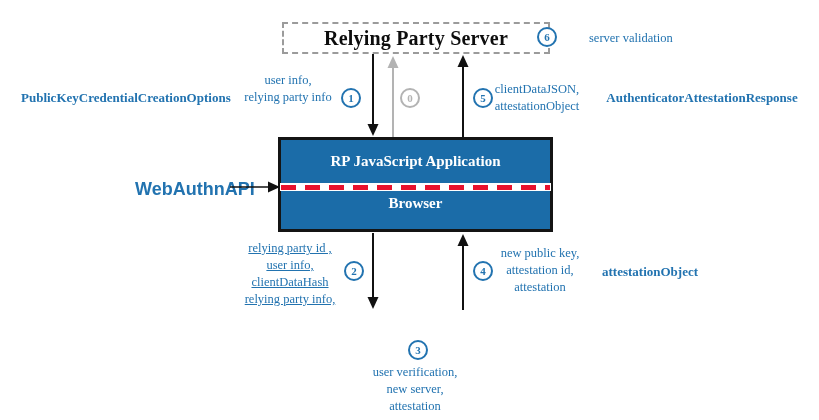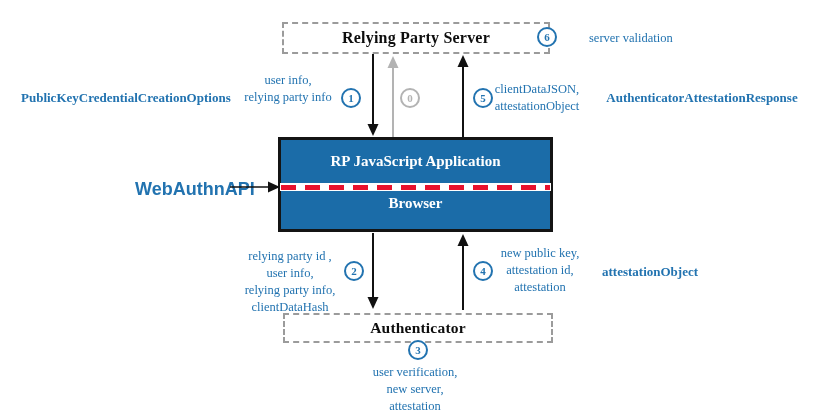--- a/index.html
+++ b/index.html
@@ -6,21 +6,21 @@
   #canvas{
     position:relative;width:819px;height:420px;background:#fff;overflow:hidden;
     font-family:"Liberation Serif", serif;
   }
   
   .box-dashed{
     position:absolute;border:2px dashed #9b9b9b;background:#fff;
     display:flex;align-items:center;justify-content:center;box-sizing:border-box;
   }
   .box-dashed .box-title{
-    font-weight:bold;font-size:16px;color:#0d0d0d;letter-spacing:.2px;
+    font-weight:bold;font-size:20px;color:#0d0d0d;letter-spacing:.2px;
   }
   
   .blue-box{
     position:absolute;left:278px;top:137px;width:275px;height:95px;
     background:#1b6ca8;border:3px solid #141414;box-sizing:border-box;
   }
   .blue-box .inner-title{
     position:absolute;left:0;right:0;display:flex;align-items:center;justify-content:center;
     color:#ffffff;font-weight:bold;font-family:"Liberation Serif",serif;
   }
@@ -61,23 +61,20 @@
 </style>
 </head>
 <body>
 
 <div id="canvas">
 
   <div class="box-dashed" style="left:282px;top:22px;width:268px;height:32px;">
     <span class="box-title">Relying Party Server</span>
   </div>
 
-  <div class="box-dashed" style="left:283px;top:313px;width:270px;height:30px;">
-    <span class="box-title" style="font-size:15.5px;">Authenticator</span>
-  </div>
 
   <div class="blue-box">
     <div class="inner-title title-app">RP JavaScript Application</div>
     <div class="api-strip">
       <div class="dashes"></div>
     </div>
     <div class="inner-title title-browser">Browser</div>
   </div>
 
   <svg class="arrow-layer" width="819" height="420" viewBox="0 0 819 420">
@@ -120,25 +117,25 @@
   <div class="flow-text" style="left:218px;top:72px;width:140px;">
     <div>user info,</div>
     <div>relying party info</div>
   </div>
 
   <div class="flow-text" style="left:467px;top:81px;width:140px;">
     <div>clientDataJSON,</div>
     <div>attestationObject</div>
   </div>
 
-  <div class="flow-text" style="left:220px;top:248px;width:140px;">
+  <div class="flow-text" style="left:220px;top:240px;width:140px;text-decoration:underline;">
     <div>relying party id ,</div>
     <div>user info,</div>
+    <div>clientDataHash</div>
     <div>relying party info,</div>
-    <div>clientDataHash</div>
   </div>
 
   <div class="flow-text" style="left:470px;top:245px;width:140px;">
     <div>new public key,</div>
     <div>attestation id,</div>
     <div>attestation</div>
   </div>
 
   <div class="flow-text" style="left:345px;top:364px;width:140px;">
     <div>user verification,</div>

